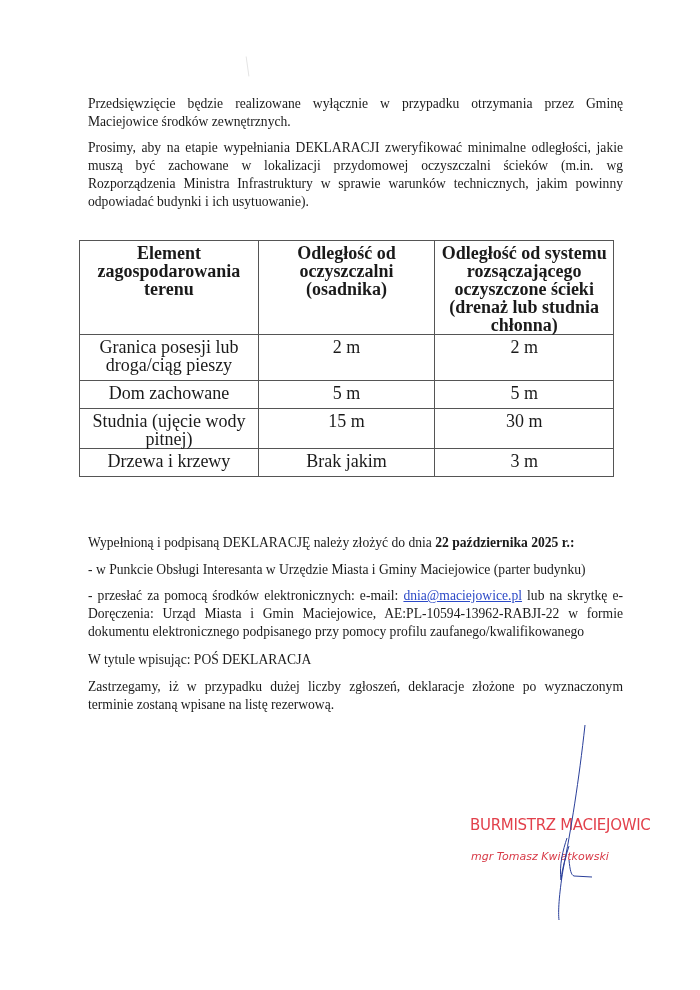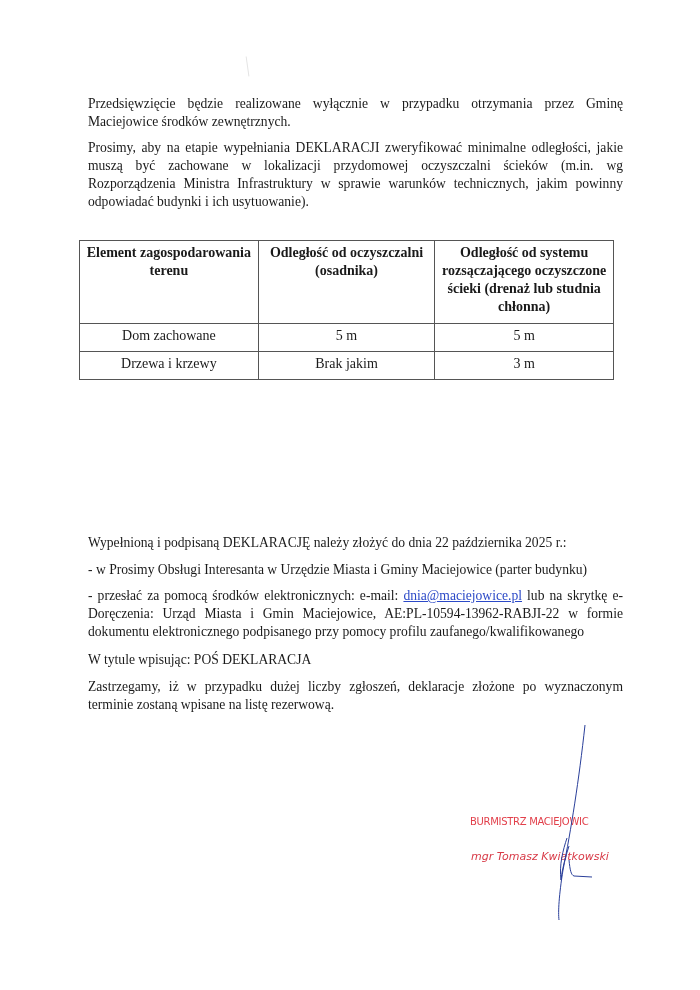--- a/index.html
+++ b/index.html
@@ -40,21 +40,21 @@
     .para.last-line-left { text-align-last: left; }
     #p1 { top: 95px; }
     #p2 { top: 139px; }
 
     table.distances {
       position: absolute;
       left: 72px;
       top: 240px;
       width: 535px;
       border-collapse: collapse;
-      font-size: 14px;
+      font-size: 18px;
       line-height: 18px;
     }
     table.distances th, table.distances td {
       border: 1px solid #555;
       text-align: center;
       vertical-align: top;
       padding: 3px 4px 0 4px;
     }
     table.distances th {
       font-weight: bold;
@@ -64,38 +64,38 @@
     table.distances tr.tall td { height: 42px; }
     table.distances col.c1 { width: 179px; }
     table.distances col.c2 { width: 177px; }
     table.distances col.c3 { width: 179px; }
 
     #p3 { top: 534px; }
     #p4 { top: 561px; }
     #p5 { top: 587px; }
     #p6 { top: 651px; }
     #p7 { top: 678px; }
-    .bold { font-weight: normal; }
+    .bold { font-weight: bold; }
     a.email {
       color: #2b49c7;
       text-decoration: underline;
     }
 
     .stamp {
       position: absolute;
       left: 450px;
       width: 200px;
       text-align: left;
       color: #e2404b;
       font-family: "DejaVu Sans", "Liberation Sans", sans-serif;
     }
     .stamp-title {
       top: 816px;
       left: 463px;
-      font-size: 10px;
+      font-size: 15px;
       letter-spacing: -0.3px;
     }
     .stamp-name {
       top: 850px;
       left: 464px;
       font-size: 11px;
       font-style: italic;
       color: #d83a47;
     }
     svg.signature {
@@ -125,36 +125,46 @@
         <col class="c3">
     </colgroup>
     <thead>
       <tr>
         <th>Element zagospodarowania terenu</th>
         <th>Odległość od oczyszczalni (osadnika)</th>
         <th>Odległość od systemu rozsączającego oczyszczone ścieki (drenaż lub studnia chłonna)</th>
       </tr>
     </thead>
     <tbody>
+      <tr class="tall">
+        <td>Granica posesji lub droga/ciąg pieszy</td>
+        <td>2 m</td>
+        <td>2 m</td>
+      </tr>
       <tr>
         <td>Dom zachowane</td>
         <td>5 m</td>
         <td>5 m</td>
+      </tr>
+      <tr>
+        <td>Studnia (ujęcie wody pitnej)</td>
+        <td>15 m</td>
+        <td>30 m</td>
       </tr>
       <tr>
         <td>Drzewa i krzewy</td>
         <td>Brak jakim</td>
         <td>3 m</td>
       </tr>
     </tbody>
   </table>
 
   <p id="p3" class="para"><span>Wypełnioną i podpisaną DEKLARACJĘ należy złożyć do dnia </span><span class="bold">22 października 2025 r.:</span></p>
 
-  <p id="p4" class="para">- w Prosimy Obsługi Interesanta w Urzędzie Miasta i Gminy Maciejowice (parter budynku)</p>
+  <p id="p4" class="para">- w Punkcie Obsługi Interesanta w Urzędzie Miasta i Gminy Maciejowice (parter budynku)</p>
 
   <p id="p5" class="para last-line-left"><span>- przesłać za pomocą środków elektronicznych: e-mail: </span><a class="email" href="#">dnia@maciejowice.pl</a><span> lub na skrytkę e-Doręczenia: Urząd Miasta i Gmin Maciejowice, AE:PL-10594-13962-RABJI-22 w formie dokumentu elektronicznego podpisanego przy pomocy profilu zaufanego/kwalifikowanego</span></p>
 
   <p id="p6" class="para">W tytule wpisując: POŚ DEKLARACJA</p>
 
   <p id="p7" class="para last-line-left">Zastrzegamy, iż w przypadku dużej liczby zgłoszeń, deklaracje złożone po wyznaczonym terminie zostaną wpisane na listę rezerwową.</p>
 
   <div class="stamp stamp-title">BURMISTRZ MACIEJOWIC</div>
   <div class="stamp stamp-name">mgr Tomasz Kwiatkowski</div>
 

